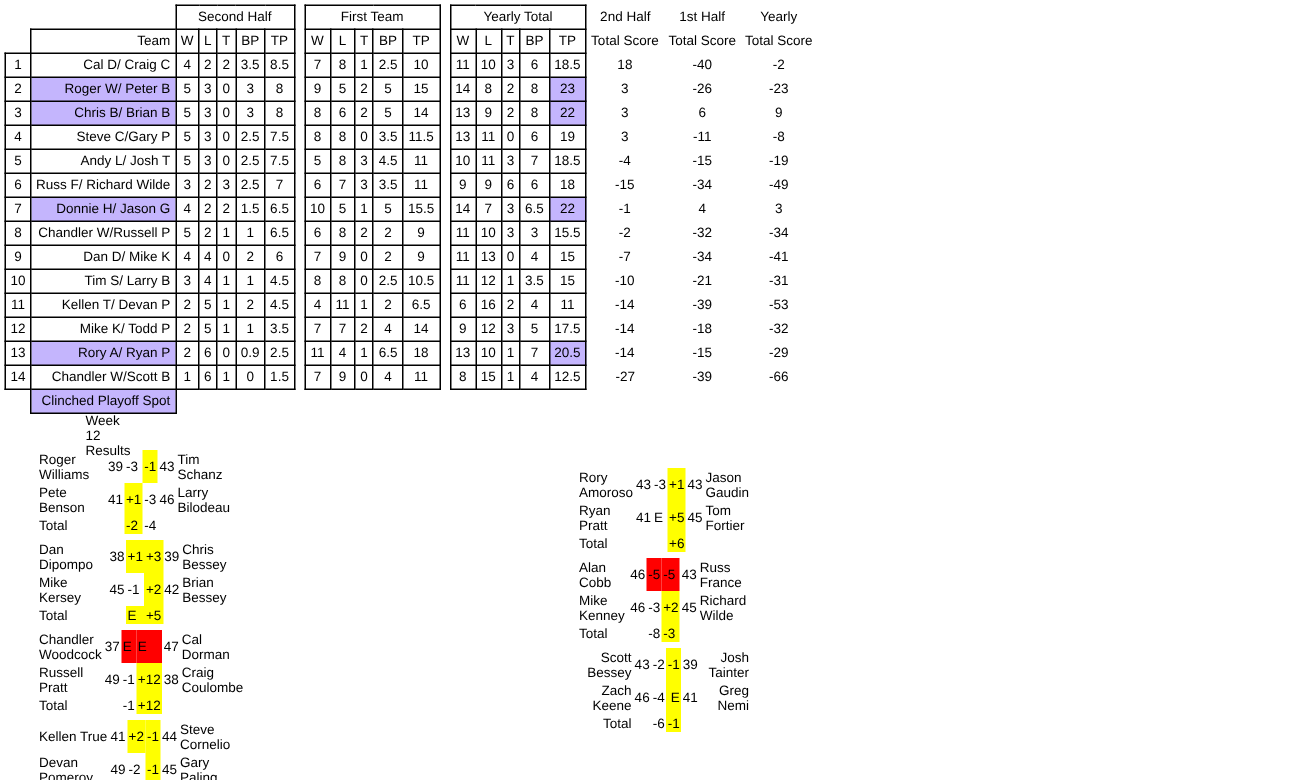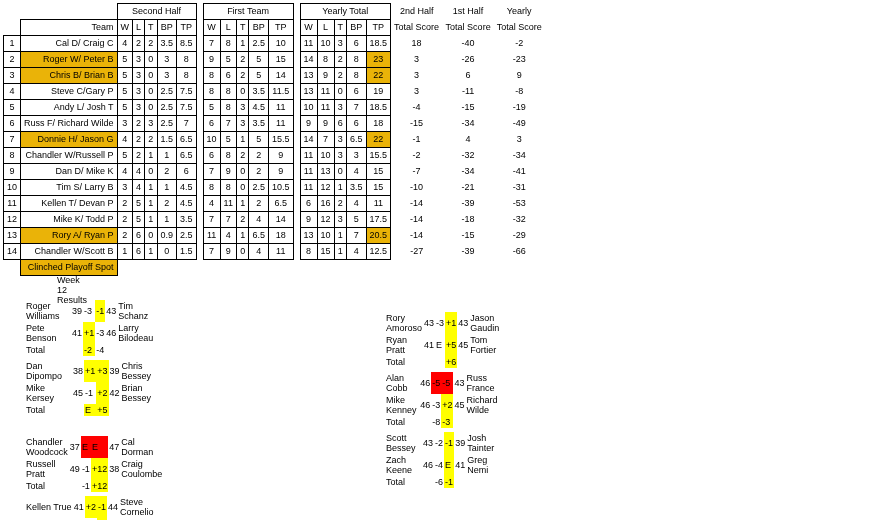--- a/index.html
+++ b/index.html
@@ -16,21 +16,21 @@
   #standings td,#standings th{
     border:1px solid #000;padding:0 3px;height:15px;line-height:15px;
     font-size:9px;text-align:center;white-space:nowrap;
   }
   #standings .nb{border:none;}
   #standings td.rank{border:1px solid #000;width:12px;text-align:center;}
   #standings td.team{text-align:right;width:118px;}
   #standings td.num{width:22px;}
   #standings td.wide{width:52px;}
   .grp-head{font-size:9px;text-align:center;border:1px solid #000 !important;}
-  .hl{background:#eab308;}
+  .hl{background:#c4b5fd;}
   .spacer-col{border:none !important;width:4px;}
   #standings tr.head td{font-weight:normal;}
 
   
   .results-label{position:absolute;left:57px;top:275px;font-size:9px;}
   .yellow{background:#ffff00;}
   .red{background:#ff0000;}
 </style>
 </head>
 <body>
@@ -463,21 +463,21 @@
           <tr class="totalrow">
             <td class="name">Total</td>
             <td class="score"></td>
             <td class="val yellow">-2</td>
             <td class="val2">-4</td>
             <td class="blank"></td>
             <td class="blank"></td>
           </tr>
         </tbody>
       </table>
-      <table class="re-block" style="border-collapse: collapse; margin-bottom: 20px;">
+      <table class="re-block" style="border-collapse: collapse; margin-bottom: 4px;">
         <tbody>
           <tr>
             <td class="name">Dan Dipompo</td>
             <td class="score">38</td>
             <td class="val yellow">+1</td>
             <td class="val2 yellow">+3</td>
             <td class="total">39</td>
             <td class="oname">Chris Bessey</td>
           </tr>
           <tr>
@@ -597,21 +597,21 @@
           <tr class="totalrow">
             <td class="name">Total</td>
             <td class="score"></td>
             <td class="val">-8</td>
             <td class="val2 yellow">-3</td>
             <td class="blank"></td>
             <td class="blank"></td>
           </tr>
         </tbody>
       </table>
-      <table class="re-block" style="border-collapse: collapse; margin-bottom: 4px;">
+      <table class="re-block" style="border-collapse: collapse; margin-bottom: 4px; text-align: right;">
         <tbody>
           <tr>
             <td class="name">Scott Bessey</td>
             <td class="score">43</td>
             <td class="val">-2</td>
             <td class="val2 yellow">-1</td>
             <td class="total">39</td>
             <td class="oname">Josh Tainter</td>
           </tr>
           <tr>

